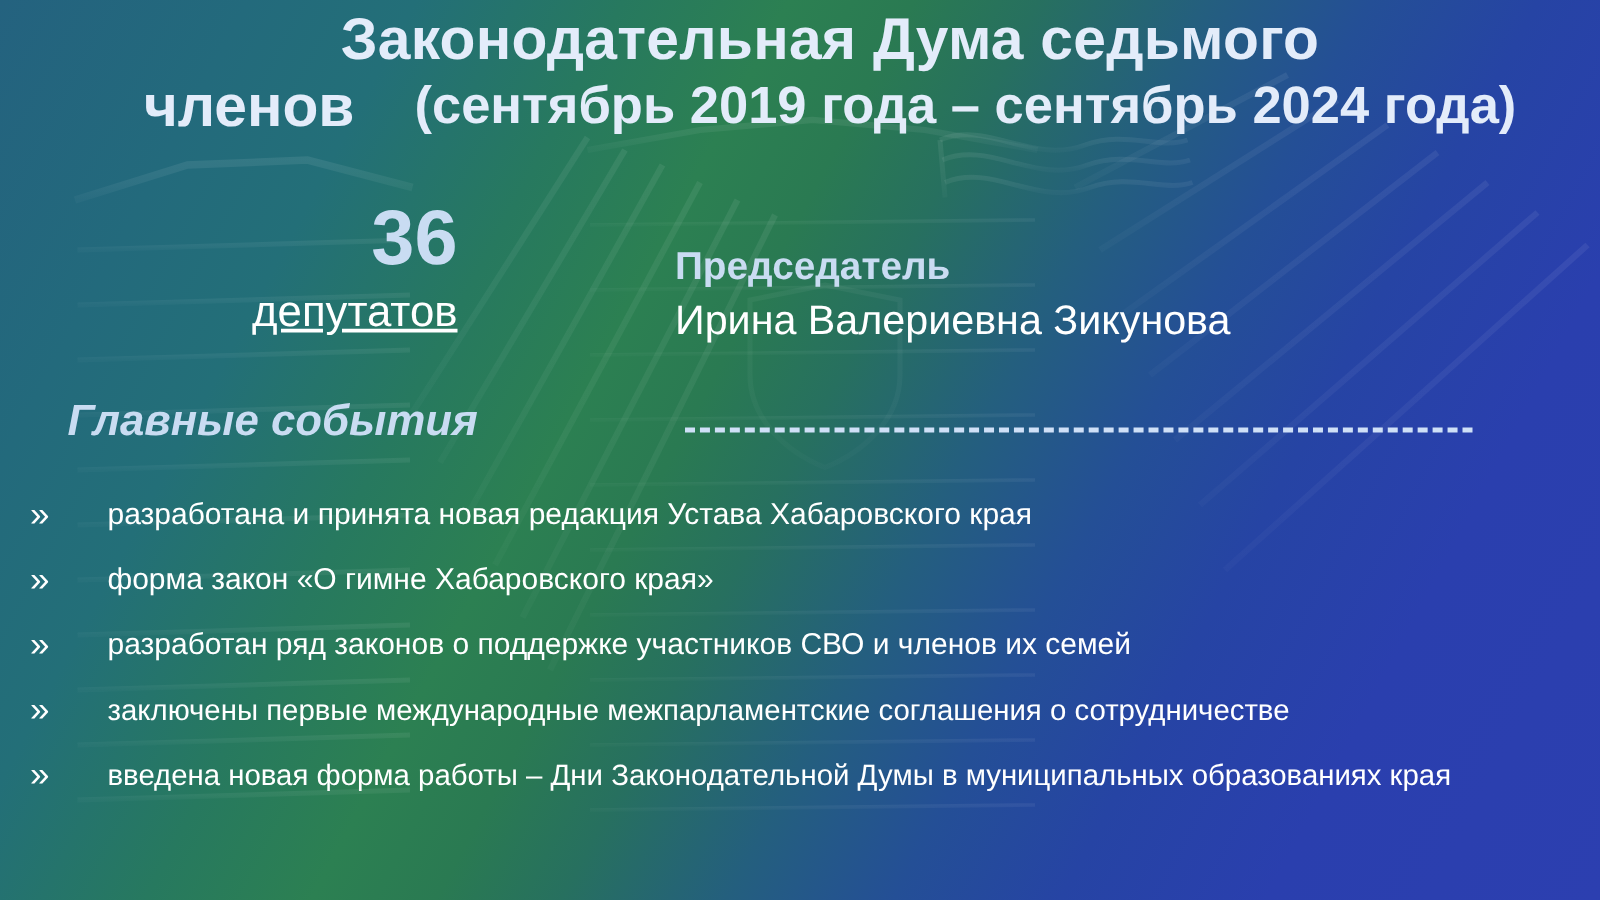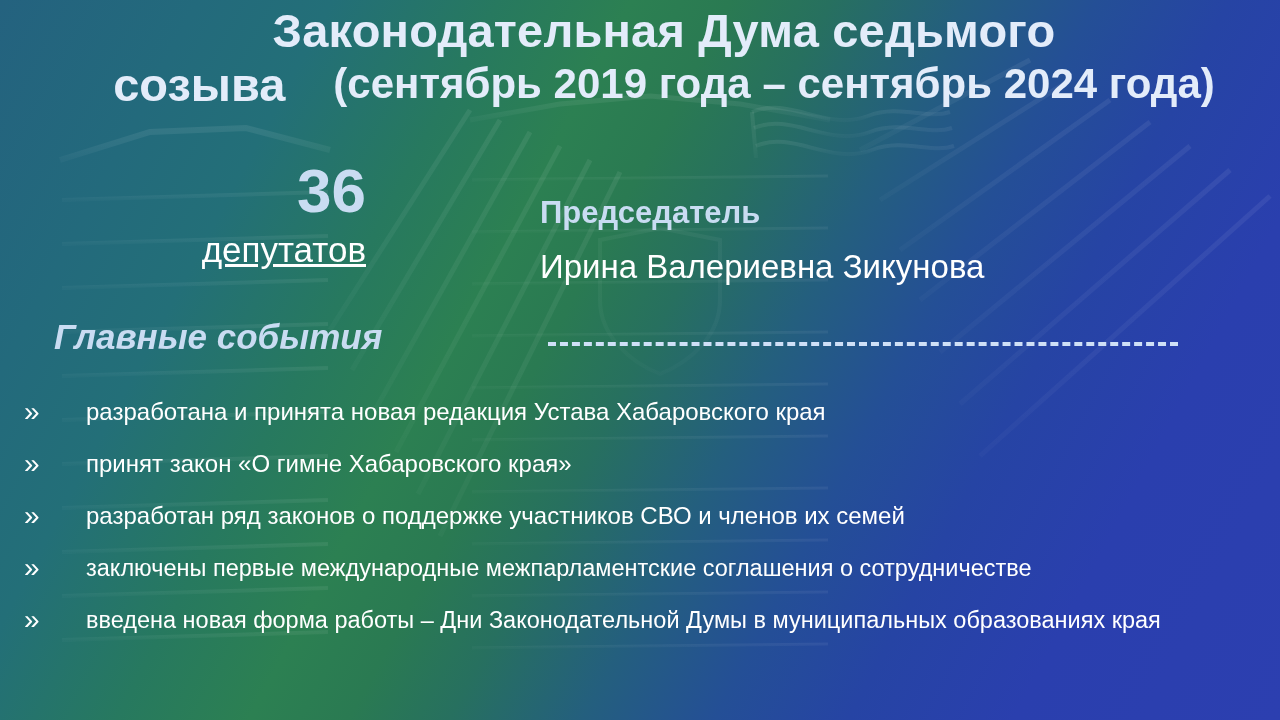--- a/index.html
+++ b/index.html
@@ -116,21 +116,21 @@
   }
   .chair-role {
     display: block;
     font-size: 31px;
     font-weight: bold;
     color: #c9dcf2;
     line-height: 1.15;
   }
   .chair-name {
     display: block;
-    margin-top: 18px;
+    margin-top: 7px;
     font-size: 33px;
     color: #ffffff;
     line-height: 1.1;
   }
 
   .events-head {
     position: absolute;
     left: 0;
     top: 316px;
     width: 1280px;
@@ -290,21 +290,21 @@
         </g>
       </g>
     </svg>
   </div>
 
   <div class="content">
 
     <div class="title-block">
       <span class="title-line1">Законодательная Дума седьмого</span>
       <span class="title-line2">
-        <span class="title-big">созыва</span><span class="title-paren">(сентябрь 2019 года – сентябрь 2024 года)</span>
+        <span class="title-big">членов</span><span class="title-paren">(сентябрь 2019 года – сентябрь 2024 года)</span>
       </span>
     </div>
 
     <div class="deputies">
       <span class="deputies-number">36</span>
       <span class="deputies-label">депутатов</span>
     </div>
 
     <div class="chair">
       <span class="chair-role">Председатель</span>
@@ -318,21 +318,21 @@
 
     <div class="bullets">
 
       <div class="bullet">
         <span class="bullet-marker">»</span>
         <span class="bullet-text">разработана и принята новая редакция Устава Хабаровского края</span>
       </div>
 
       <div class="bullet">
         <span class="bullet-marker">»</span>
-        <span class="bullet-text">принят закон «О гимне Хабаровского края»</span>
+        <span class="bullet-text">форма закон «О гимне Хабаровского края»</span>
       </div>
 
       <div class="bullet">
         <span class="bullet-marker">»</span>
         <span class="bullet-text">разработан ряд законов о поддержке участников СВО и членов их семей</span>
       </div>
 
       <div class="bullet wide">
         <span class="bullet-marker">»</span>
         <span class="bullet-text">заключены первые международные межпарламентские соглашения о сотрудничестве</span>

